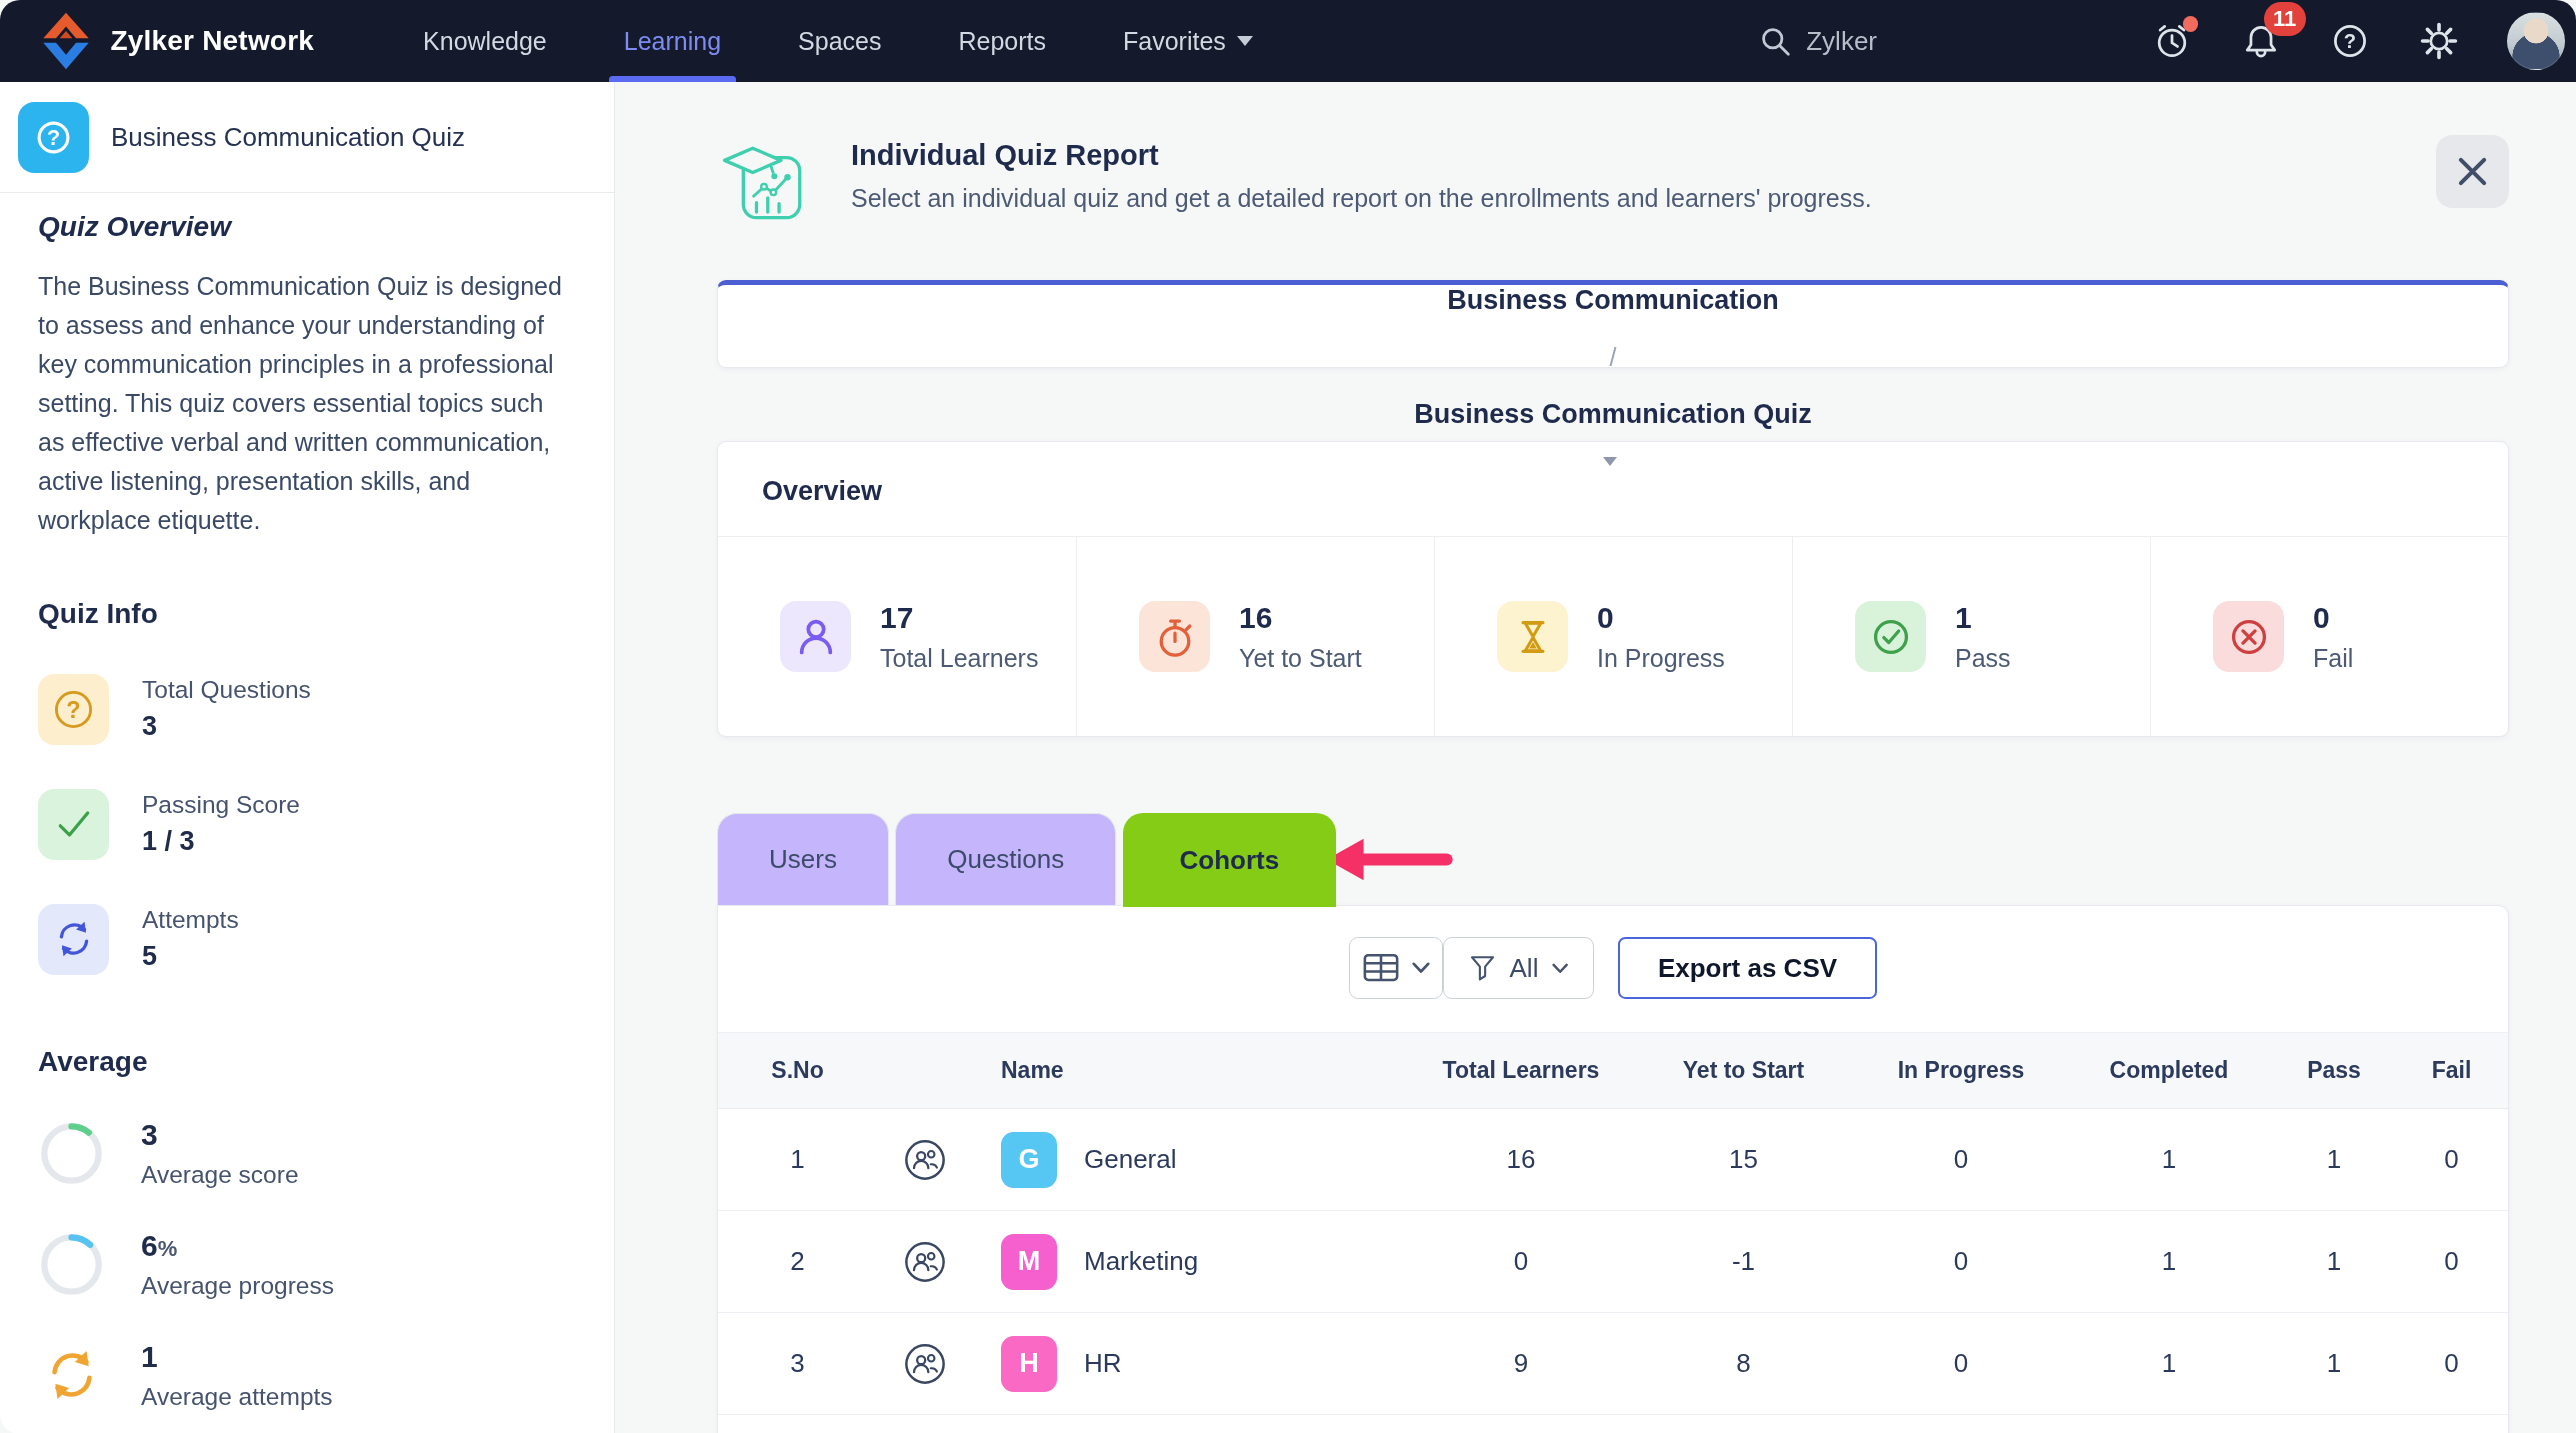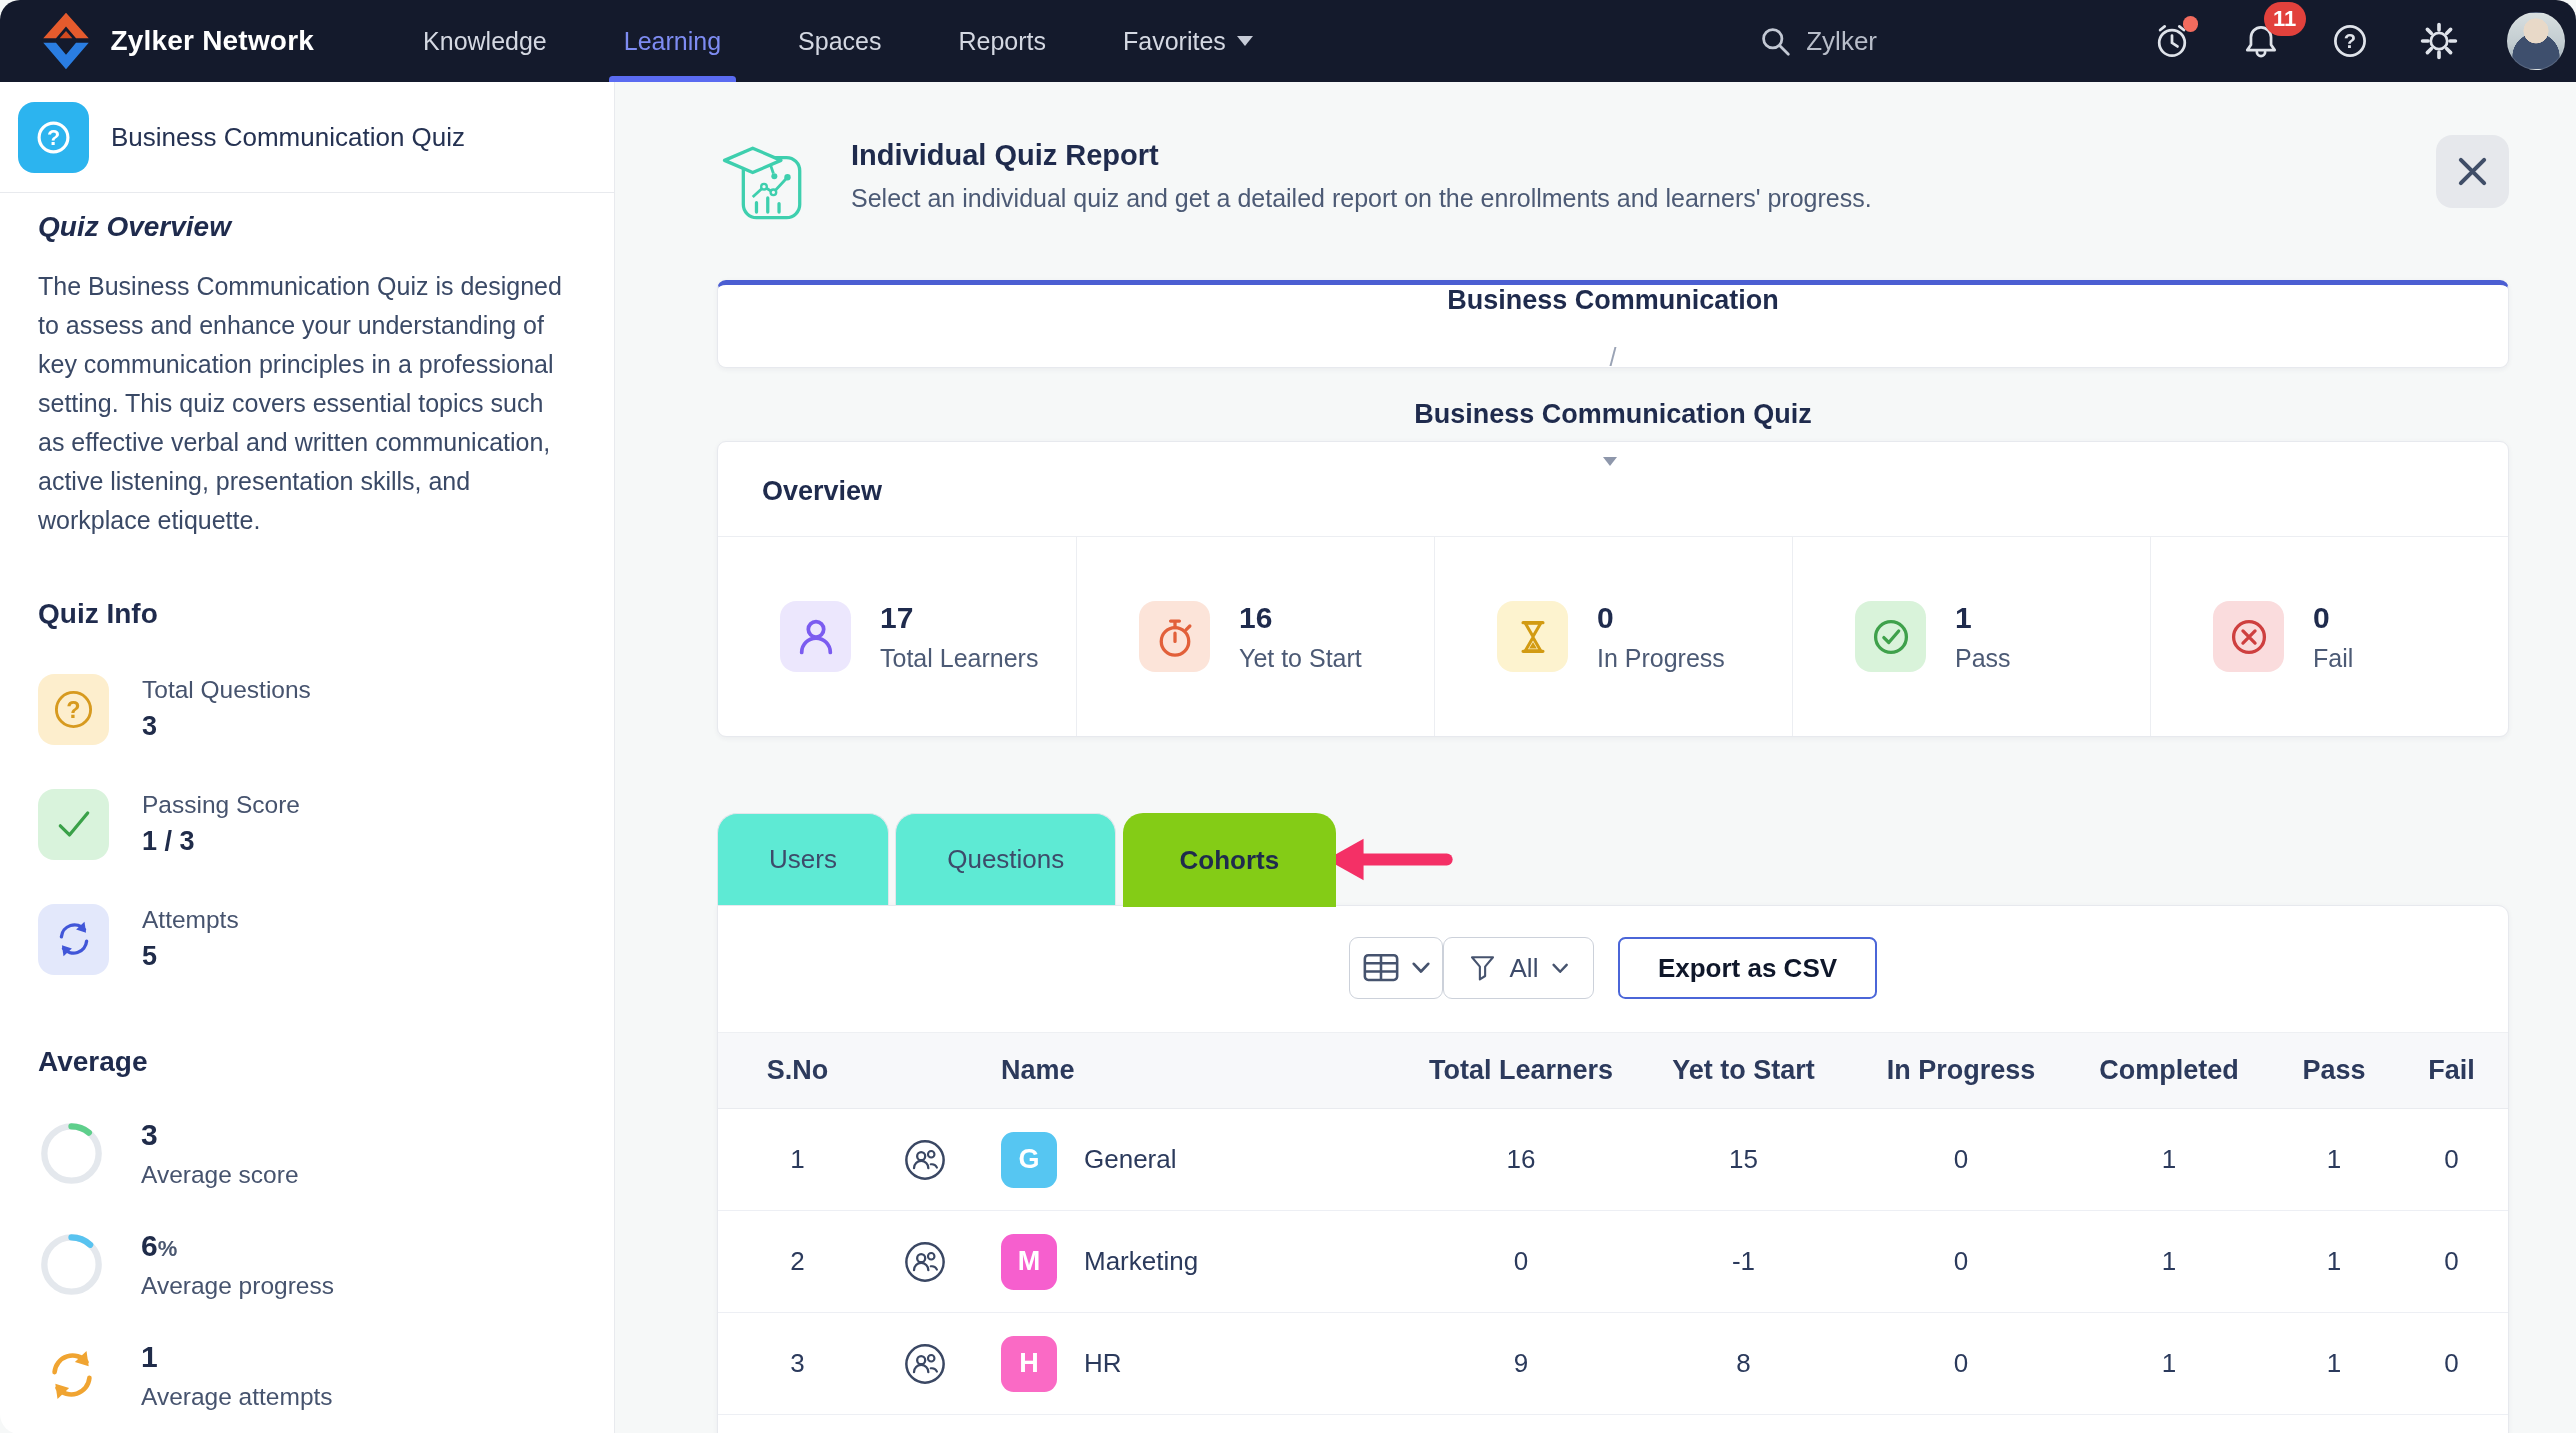--- a/index.html
+++ b/index.html
@@ -75,37 +75,37 @@
   .ov-title { font-size:27px; font-weight:bold; color:#1f2b4d; padding:34px 44px 29px; border-bottom:1.8px solid #eceef2; }
   .ov-stats { display:grid; grid-template-columns:repeat(5,1fr); height:199px; }
   .stat { display:flex; align-items:center; padding-left:62px; gap:29px; }
   .stat + .stat { border-left:1.8px solid #eceef2; }
   .stat-icon { width:71px; height:71px; border-radius:16.3px; display:flex; align-items:center; justify-content:center; flex:none; }
   .stat-value { font-size:30px; font-weight:bold; color:#1f2b4d; }
   .stat-label { font-size:25px; color:#4c5a75; margin-top:9px; }
 
   
   .tabs-row { margin-top:76px; display:flex; gap:6.3px; position:relative; height:92px; }
-  .tab { display:flex; align-items:center; justify-content:center; padding:0 51px; background:#5eead4; border:1.8px solid #e3e6eb; border-bottom:none; border-radius:20px 20px 0 0; font-size:26px; color:#3d4b6a; cursor:pointer; }
+  .tab { display:flex; align-items:center; justify-content:center; padding:0 51px; background:#c4b5fd; border:1.8px solid #e3e6eb; border-bottom:none; border-radius:20px 20px 0 0; font-size:26px; color:#3d4b6a; cursor:pointer; }
   .tab.active { background:#84cc16; border-color:transparent; color:#1f2b4d; font-weight:600; height:94px; z-index:2; padding:0 56px; }
   .annotation-arrow { position:absolute; left:605px; top:20px; }
 
   
   .table-card { background:#fff; border:0.9px solid #e7e9ee; border-radius:0 11px 11px 11px; box-shadow:0 1.8px 5.4px rgba(30,40,70,.05); min-height:580px; }
   .table-toolbar { display:flex; justify-content:center; align-items:center; padding:31px 40px 33px; }
   .col-btn { width:94px; height:62px; background:#fff; border:1.8px solid #ccd1da; border-radius:9px; display:flex; align-items:center; justify-content:center; gap:11.8px; cursor:pointer; }
   .toolbar-right { display:flex; align-items:center; gap:23.6px; }
   .filter-btn { height:62px; background:#fff; border:1.8px solid #ccd1da; border-radius:9px; display:flex; align-items:center; gap:13.6px; padding:0 25px; font-size:26px; color:#3d4b6a; cursor:pointer; font-family:inherit; }
   .export-btn { height:62px; background:#fff; border:2.3px solid #4b66d8; border-radius:7.3px; padding:0 38px; font-size:26px; font-weight:600; color:#0f172a; cursor:pointer; font-family:inherit; }
 
   .grid { display:grid; grid-template-columns:159px 95px 1fr 218px 227px 208px 208px 122px 113px; align-items:center; }
   .grid .c { text-align:center; font-size:26px; color:#2b3a5c; }
   .grid .c.left { text-align:left; padding-left:29px; }
   .grid.head { height:77px; background:#f7f8fa; border-top:0.9px solid #eef0f3; border-bottom:1.8px solid #e9ebef; }
-  .grid.head .c { font-weight:bold; color:#2c3a5c; font-size:27px; }
+  .grid.head .c { font-weight:bold; color:#2c3a5c; font-size:23px; }
   .grid.row { height:102px; border-bottom:1.8px solid #edeff4; cursor:pointer; }
   .name-cell { display:flex; align-items:center; }
   .badge-letter { width:56px; height:56px; border-radius:12.7px; color:#fff; font-size:27px; font-weight:bold; display:flex; align-items:center; justify-content:center; flex:none; }
   .row-name { font-size:26px; color:#2b3a5c; margin-left:27px; }
   .cell-icon { display:flex; justify-content:center; }
 </style>
 </head>
 <body>
 
 <div class="page">

